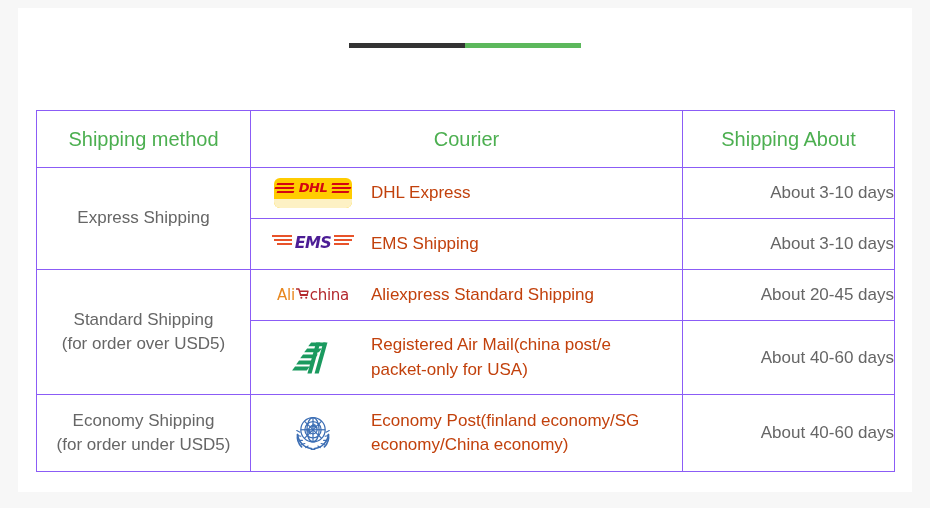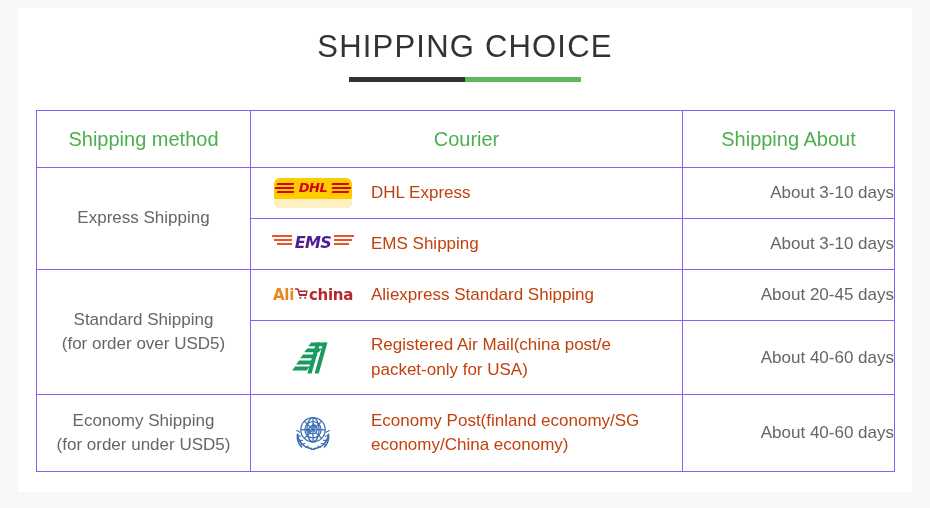--- a/index.html
+++ b/index.html
@@ -175,41 +175,40 @@
   .logo-ems .r1 { right: 0px; top: 5px;  width: 20px; }
   .logo-ems .r2 { right: 2px; top: 9px;  width: 18px; }
   .logo-ems .r3 { right: 5px; top: 13px; width: 15px; }
 
   
   .logo-ali {
     display: flex;
     align-items: center;
     font-family: "DejaVu Sans", sans-serif;
     font-size: 15px;
-    font-weight: bold;
+    font-weight: normal;
     letter-spacing: -0.3px;
     white-space: nowrap;
   }
   .logo-ali .ali-a { color: #e8871e; }
   .logo-ali .ali-cart { margin: 0 1px; display: inline-block; }
   .logo-ali .ali-x { color: #b3282d; }
 
   
   .logo-post { display: block; }
 
   
   .logo-un { display: block; }
 </style>
 </head>
 <body>
 
 <div class="page-card">
 
   <div class="title-block">
-    <h1 class="page-title">SHIPPING CHOICE</h1>
     <div class="title-underline">
       <span class="ul-dark"></span>
       <span class="ul-green"></span>
     </div>
   </div>
 
   <table class="ship-table">
     <colgroup>
       <col class="col-method">
       <col class="col-courier">

